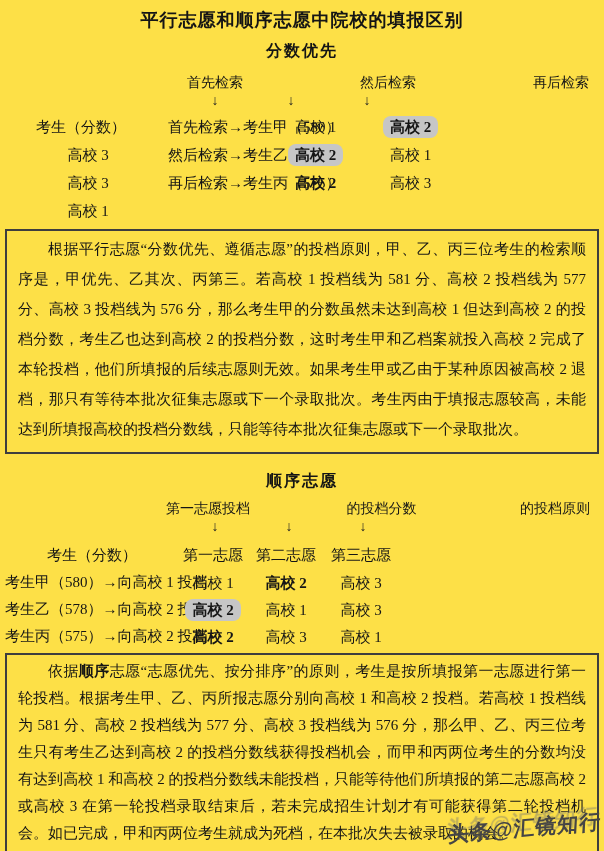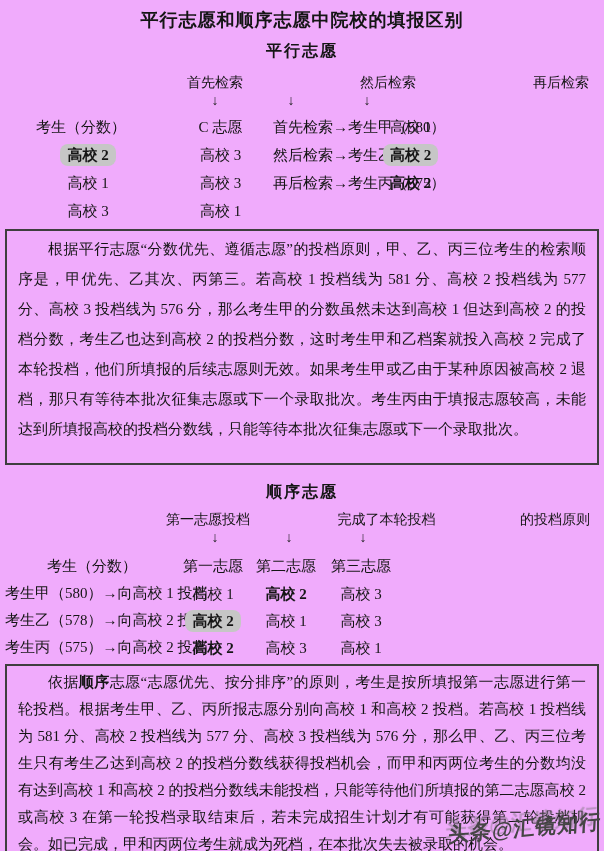--- a/index.html
+++ b/index.html
@@ -1,18 +1,18 @@
 <!DOCTYPE html>
 <html><head>
 <meta charset="utf-8">
 <style>
   html,body { margin:0; padding:0; background:#ffffff; }
   .page {
     position:relative; width:604px; height:851px; overflow:hidden;
-    background:#f0abfc; color:#151515;
+    background:#fde047; color:#151515;
     font-family:"Liberation Serif","DejaVu Serif",serif;
   }
   .doc-title {
     font-family:"Liberation Sans","DejaVu Sans",sans-serif;
     font-weight:700; font-size:18px; text-align:center;
     padding-top:8px; letter-spacing:1px;
   }
   .sec-title { font-weight:700; font-size:16px; text-align:center; margin-top:9px; letter-spacing:2px; }
 
   .phase-row, .arrow-row { display:flex; }
@@ -31,21 +31,21 @@
   .cell { height:28px; display:flex; align-items:center; justify-content:center; white-space:nowrap; }
   .t2 .cell { height:27px; }
   .lbl { justify-content:flex-start; }
   .t1 .head-lbl { padding-left:28px; }
   .t2 .head-lbl { padding-left:42px; }
   .pill { padding:0 7px; line-height:22px; }
   .hl { background:#c6c6c6; }
   .b { font-weight:700;border-radius:8px; }
 
   .note-box {
-    border:2px solid #3e3e3e; margin:0 5px; padding:3px 11px 19px;
+    border:2px solid #3e3e3e; margin:0 5px; padding:3px 11px 8px;
     font-size:15px; text-align:justify;
   }
   .nb1 { line-height:30px; margin-top:4px; }
   .nb2 { line-height:27px; margin-top:3px; }
   .note { margin:0; text-indent:2em; }
 
   .watermark {
     position:absolute; right:3px; bottom:9px;
     font-family:"Liberation Sans","DejaVu Sans",sans-serif;
     font-size:21px; font-weight:700; color:#454545; letter-spacing:1px;
@@ -54,36 +54,35 @@
   }
 </style>
 </head>
 <body>
 
 <div class="page">
 
   <div class="doc-title">平行志愿和顺序志愿中院校的填报区别</div>
 
   <div>
-    <div class="sec-title">平行志愿</div>
+    <div class="sec-title">分数优先</div>
 
     <div class="phase-row t1s">
       <span>首先检索</span>
       <span>然后检索</span>
       <span>再后检索</span>
     </div>
     <div class="arrow-row t1s">
       <span>↓</span>
       <span>↓</span>
       <span>↓</span>
     </div>
 
     <div class="tbl t1">
       <div class="cell lbl head-lbl">考生（分数）</div>
-      <div class="cell">C 志愿</div>
 
       <div class="cell lbl">首先检索→考生甲（580）</div>
       <div class="cell">
           <span class="pill">高校 1</span>
         </div>
       <div class="cell">
           <span class="pill hl b">高校 2</span>
         </div>
       <div class="cell">
           <span class="pill">高校 3</span>
@@ -115,21 +114,21 @@
     <div class="note-box nb1">
       <p class="note">根据平行志愿“分数优先、遵循志愿”的投档原则，甲、乙、丙三位考生的检索顺序是，甲优先、乙其次、丙第三。若高校 1 投档线为 581 分、高校 2 投档线为 577 分、高校 3 投档线为 576 分，那么考生甲的分数虽然未达到高校 1 但达到高校 2 的投档分数，考生乙也达到高校 2 的投档分数，这时考生甲和乙档案就投入高校 2 完成了本轮投档，他们所填报的后续志愿则无效。如果考生甲或乙由于某种原因被高校 2 退档，那只有等待本批次征集志愿或下一个录取批次。考生丙由于填报志愿较高，未能达到所填报高校的投档分数线，只能等待本批次征集志愿或下一个录取批次。</p>
     </div>
   </div>
 
   <div>
     <div class="sec-title" style="margin-top:17px;">顺序志愿</div>
 
     <div class="phase-row t2s" style="margin-top:8px;">
       <span>第一志愿投档</span>
-      <span>完成了本轮投档</span>
+      <span>的投档分数</span>
       <span>的投档原则</span>
     </div>
     <div class="arrow-row t2a">
       <span>↓</span>
       <span>↓</span>
       <span>↓</span>
     </div>
 
     <div class="tbl t2">
       <div class="cell lbl head-lbl">考生（分数）</div>

